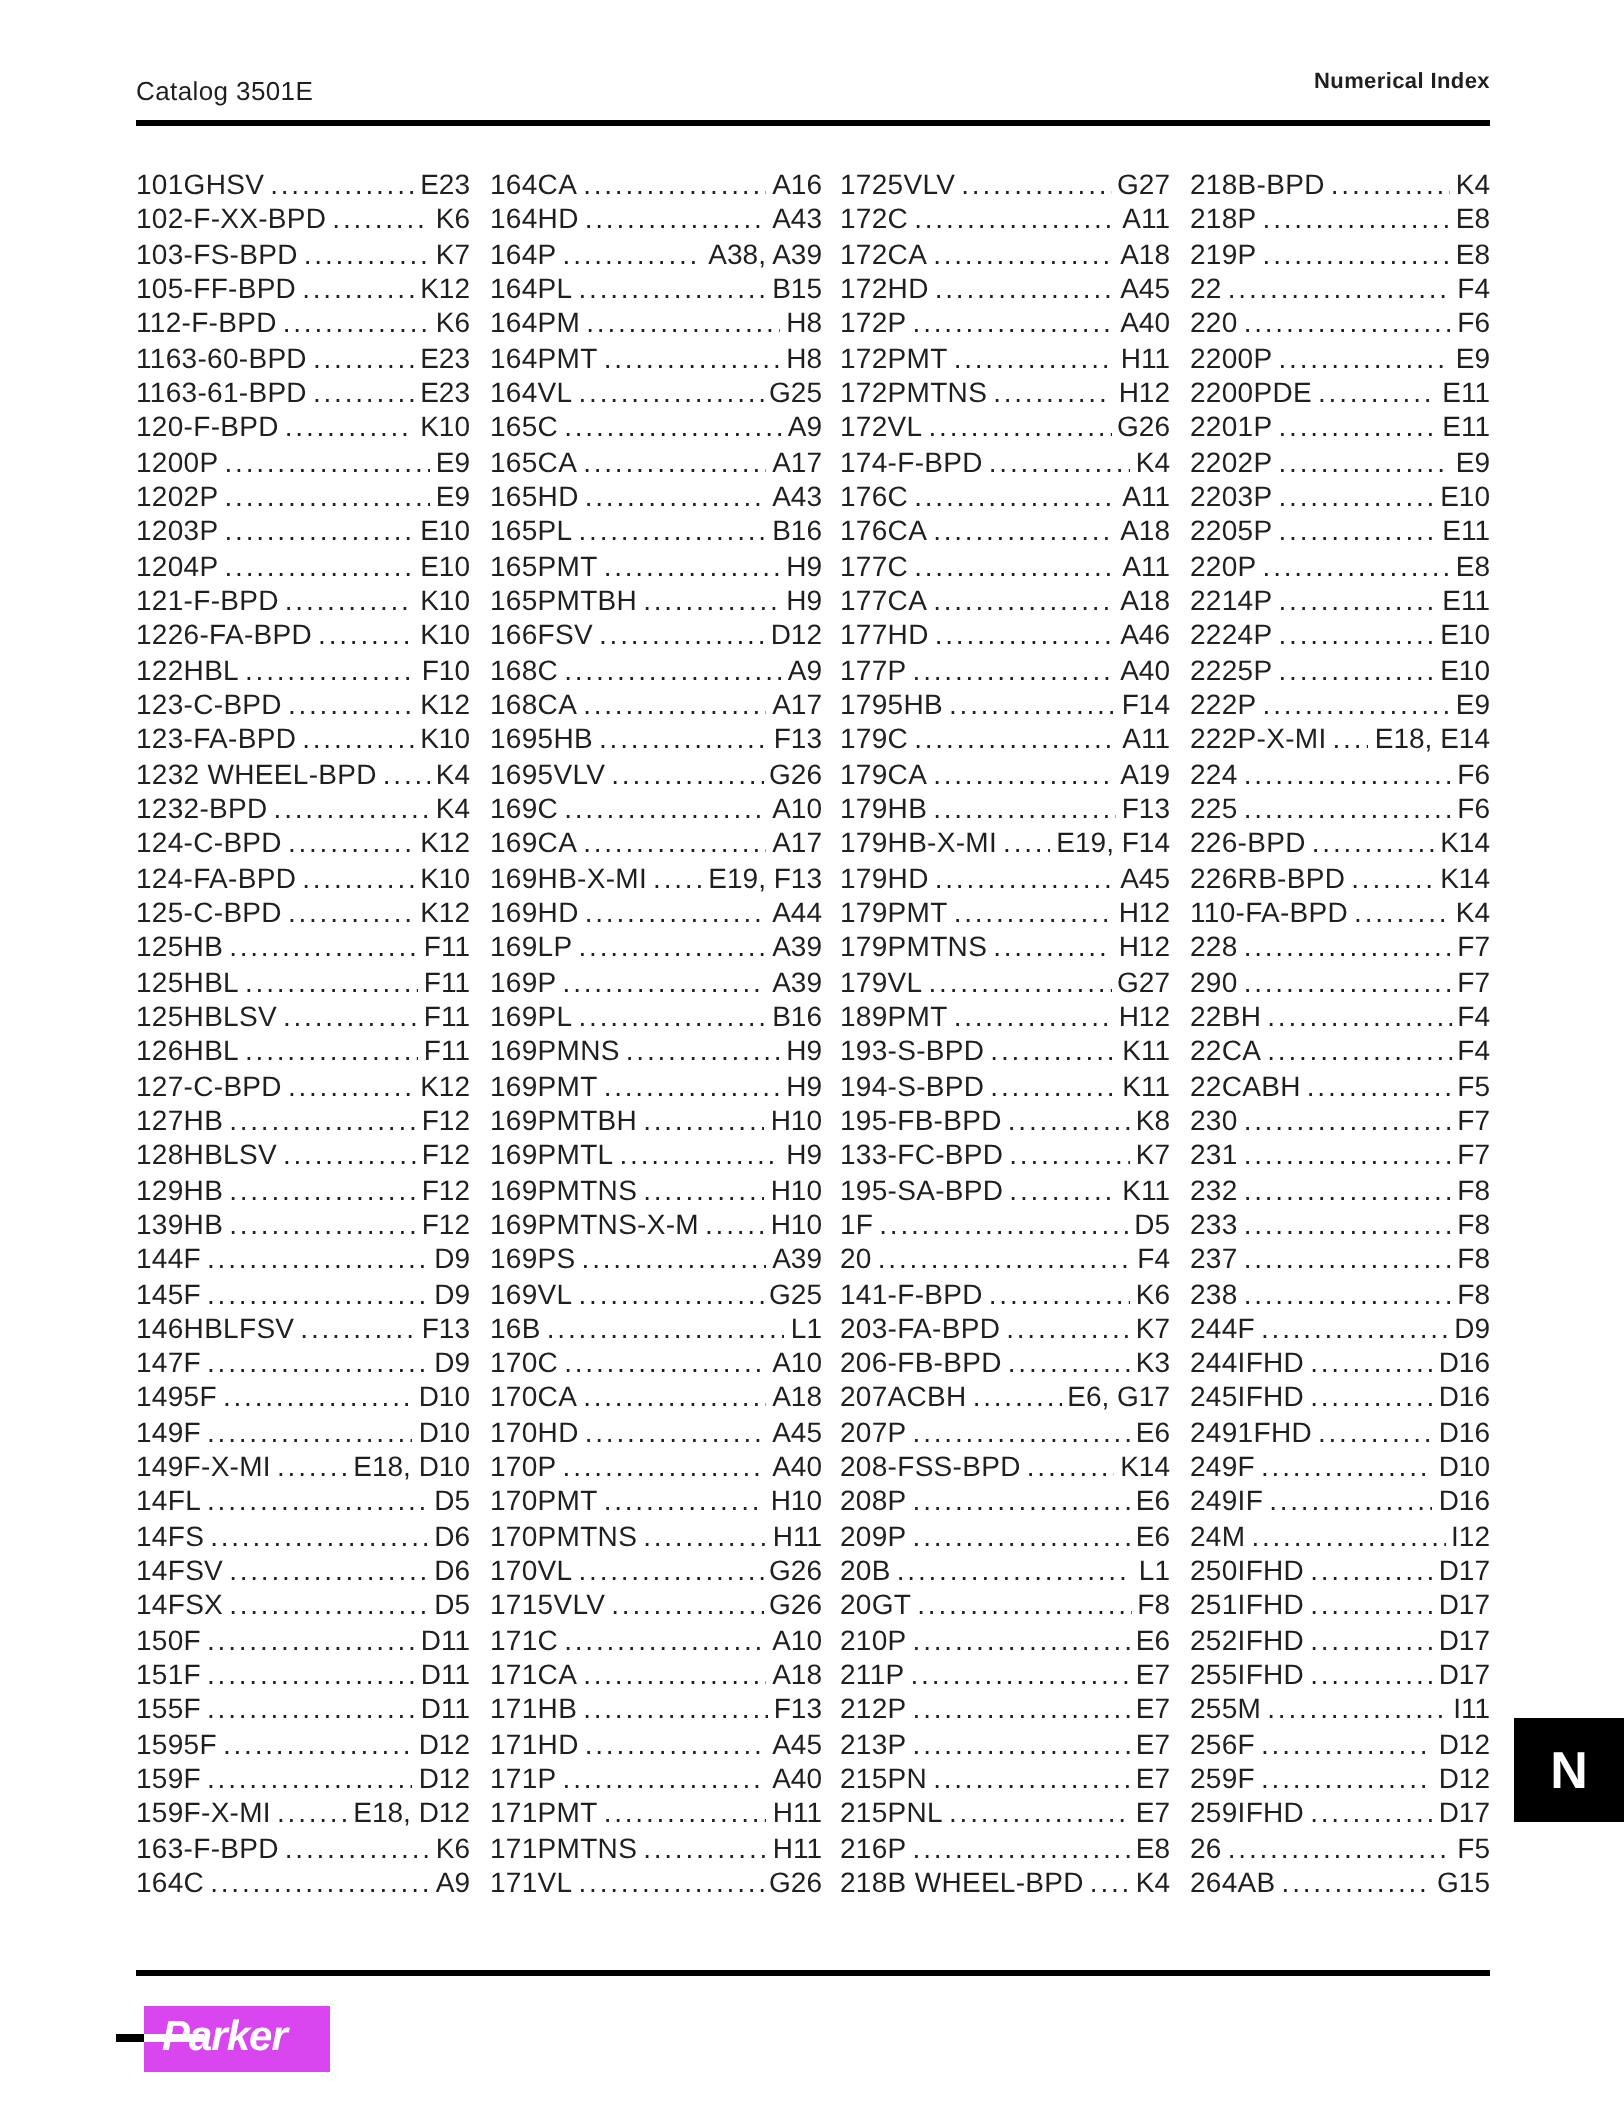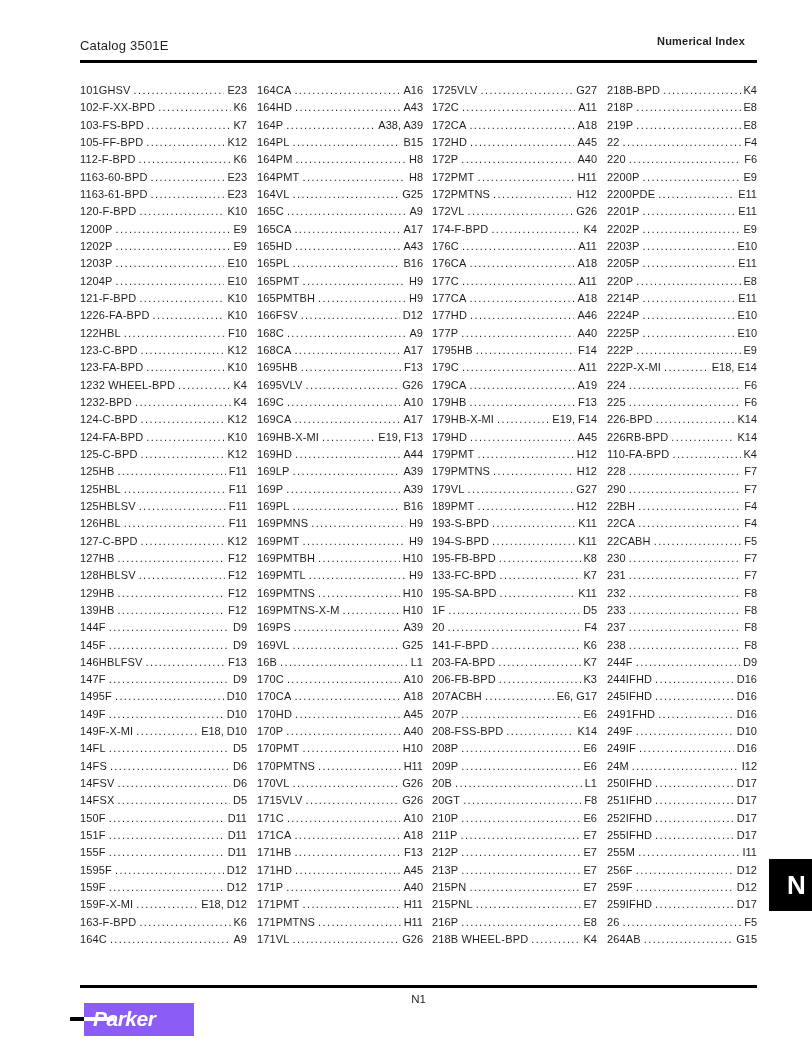--- a/index.html
+++ b/index.html
@@ -1,50 +1,50 @@
 <!DOCTYPE html>
 <html><head>
 <meta charset="utf-8">
 <style>
   html,body{margin:0;padding:0;}
   body{
     width:812px;height:1052px;position:relative;background:#ffffff;
     font-family:"Liberation Sans","DejaVu Sans",sans-serif;color:#1f1f1f;
     overflow:hidden;
   }
-  .page{position:absolute;inset:0;background:#ffffff;margin-left:12px;}
+  .page{position:absolute;inset:0;background:#ffffff;}
 
   
   .catalog-no{position:absolute;left:68px;top:38px;font-size:13px;letter-spacing:.2px;}
   .page-title{position:absolute;right:67px;top:35px;font-size:11px;font-weight:bold;letter-spacing:.2px;}
   .rule-top{position:absolute;left:68px;top:60px;width:677px;height:3px;background:#000;}
 
   
-  .col{position:absolute;top:84px;height:868px;font-size:11px;}
+  .col{position:absolute;top:84px;height:868px;font-size:14px;}
   .col0{left:68px;width:167px;}
   .col1{left:245px;width:166px;}
   .col2{left:420px;width:165px;}
   .col3{left:595px;width:150px;}
   .row{display:flex;align-items:baseline;height:17.34px;white-space:nowrap;}
   .nm{flex:0 0 auto;letter-spacing:.15px;}
   .ldr{flex:1 1 0;overflow:hidden;margin:0 3px;min-width:6px;}
   .ldr::after{content:"....................................................................................";letter-spacing:1.4px;color:#1f1f1f;}
   .rf{flex:0 0 auto;}
 
   
   .tab{position:absolute;left:757px;top:859px;width:55px;height:52px;background:#000;
        display:flex;align-items:center;justify-content:center;}
   .tab span{color:#fff;font-size:26px;font-weight:bold;}
 
   
   .rule-bottom{position:absolute;left:68px;top:985px;width:677px;height:3px;background:#000;}
   .page-num{position:absolute;left:68px;top:993px;width:677px;text-align:center;font-size:11.5px;}
   .company{position:absolute;left:570px;top:992px;font-size:10.5px;line-height:13px;}
   .company .c1{font-weight:bold;}
-  .logo{position:absolute;left:72px;top:1003px;width:110px;height:33px;background:#8b5cf6;}
+  .logo{position:absolute;left:72px;top:1003px;width:93px;height:33px;background:#d946ef;}
   .logo .bar-in{position:absolute;left:0;top:14px;width:30px;height:4px;background:#fff;}
   .logo .word{position:absolute;left:9px;top:4px;width:84px;color:#fff;font-size:21px;font-weight:bold;
               font-style:italic;letter-spacing:-.5px;}
   .logo-tail{position:absolute;left:58px;top:1017px;width:16px;height:4px;background:#000;}
 </style>
 </head>
 <body>
 
 <div class="page">
 
@@ -1059,21 +1059,20 @@
         <span class="ldr"></span>
         <span class="rf">G15</span>
       </div>
     </div>
 
   <div class="tab">
     <span>N</span>
   </div>
 
   <div class="rule-bottom"></div>
-  <div class="page-num">N1</div>
 
   <div class="logo-tail"></div>
   <div class="logo">
     <div class="bar-in"></div>
     <span class="word">Parker</span>
   </div>
 
 
 </div>
 

